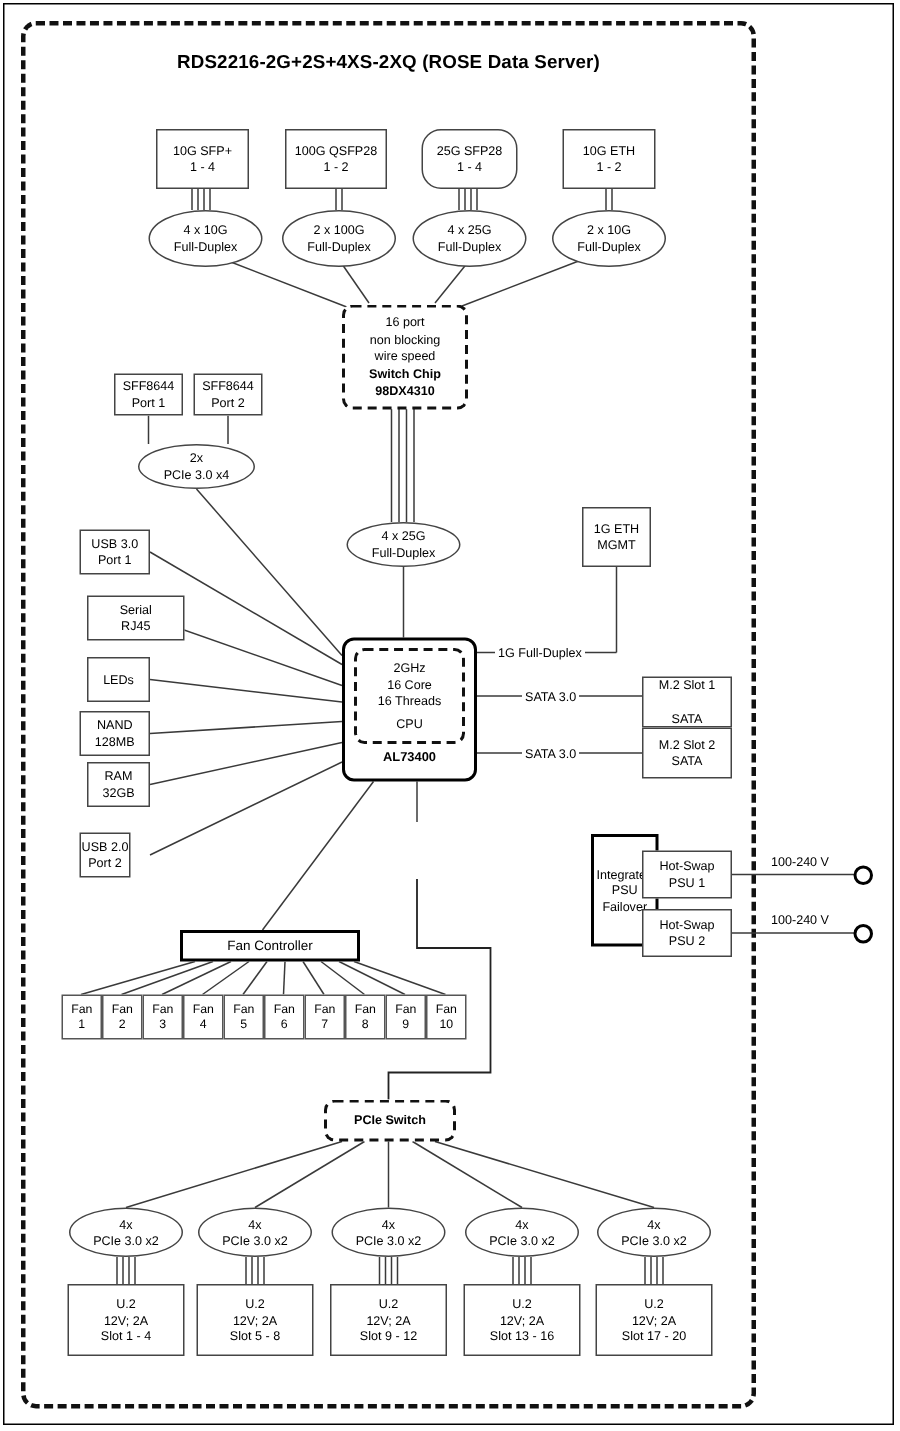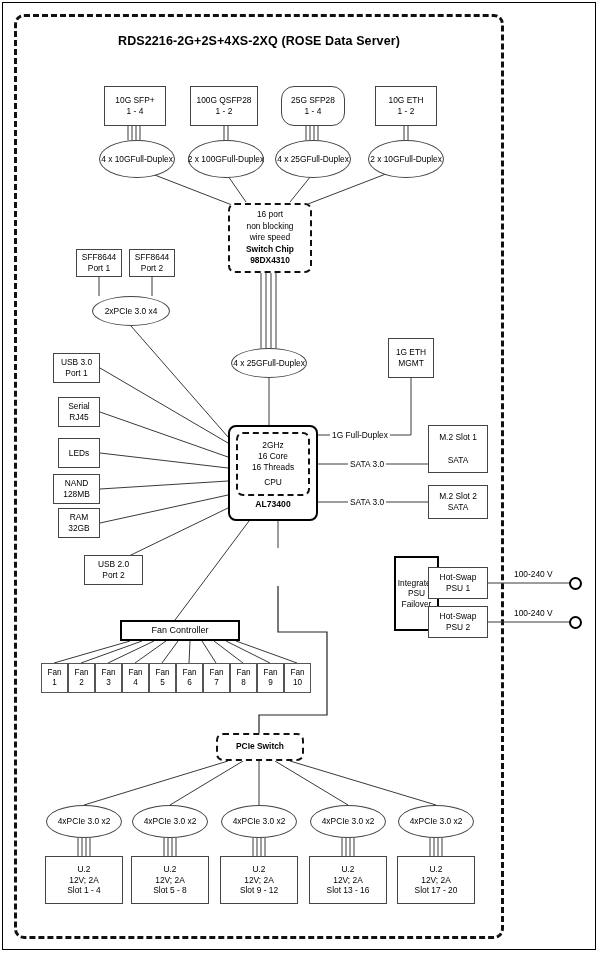--- a/index.html
+++ b/index.html
@@ -60,21 +60,21 @@
   .box.thick{border:2px solid #000;}
   .box .ln{display:block;white-space:nowrap;}
 
   .ell{
     position:absolute;
     box-sizing:border-box;
     border:1px solid #444;
     border-radius:50%;
     background:#fff;
     display:flex;
-    flex-direction:row;
+    flex-direction:column;
     align-items:center;
     justify-content:center;
     text-align:center;
     font-size:8.4px;
     line-height:10.6px;
     z-index:4;
   }
   .ell .ln{display:block;white-space:nowrap;}
 
   .dashbox{
@@ -337,56 +337,56 @@
   </div>
   <div class="ell" style="left:92px;top:296px;width:78px;height:30px;">
     <span class="ln">2x</span>
     <span class="ln">PCIe 3.0 x4</span>
   </div>
 
   <div class="box" style="left:53px;top:353px;width:47px;height:30px;">
     <span class="ln">USB 3.0</span>
     <span class="ln">Port 1</span>
   </div>
-  <div class="box" style="left:58px;top:397px;width:42px;height:30px;">
+  <div class="box" style="left:58px;top:397px;width:65px;height:30px;">
     <span class="ln">Serial</span>
     <span class="ln">RJ45</span>
   </div>
   <div class="box" style="left:58px;top:438px;width:42px;height:30px;">
     <span class="ln">LEDs</span>
   </div>
   <div class="box" style="left:53px;top:474px;width:47px;height:30px;">
     <span class="ln">NAND</span>
     <span class="ln">128MB</span>
   </div>
   <div class="box" style="left:58px;top:508px;width:42px;height:30px;">
     <span class="ln">RAM</span>
     <span class="ln">32GB</span>
   </div>
-  <div class="box" style="left:53px;top:555px;width:59px;height:30px;margin-left:31px;">
+  <div class="box" style="left:53px;top:555px;width:34px;height:30px;">
     <span class="ln">USB 2.0</span>
     <span class="ln">Port 2</span>
   </div>
 
   <div id="cpu-pkg"></div>
   <div id="cpu-core">
     <span class="ln">2GHz</span>
     <span class="ln">16 Core</span>
     <span class="ln">16 Threads</span>
     <span class="ln b" style="margin-top:4px;">CPU</span>
   </div>
   <div id="cpu-model">AL73400</div>
 
   <div class="box" style="left:388px;top:338px;width:46px;height:40px;">
     <span class="ln">1G ETH</span>
     <span class="ln">MGMT</span>
   </div>
   <div class="wlabel" style="left:330px;top:430px;">1G Full-Duplex</div>
 
-  <div class="box" style="left:428px;top:425px;width:60px;height:48px;gap:12px;">
+  <div class="box" style="left:428px;top:451px;width:60px;height:34px;gap:12px;">
     <span class="ln">M.2 Slot 1</span>
     <span class="ln">SATA</span>
   </div>
   <div class="wlabel" style="left:348px;top:459px;">SATA 3.0</div>
 
   <div class="box" style="left:428px;top:485px;width:60px;height:34px;">
     <span class="ln">M.2 Slot 2</span>
     <span class="ln">SATA</span>
   </div>
   <div class="wlabel" style="left:348px;top:497px;">SATA 3.0</div>

